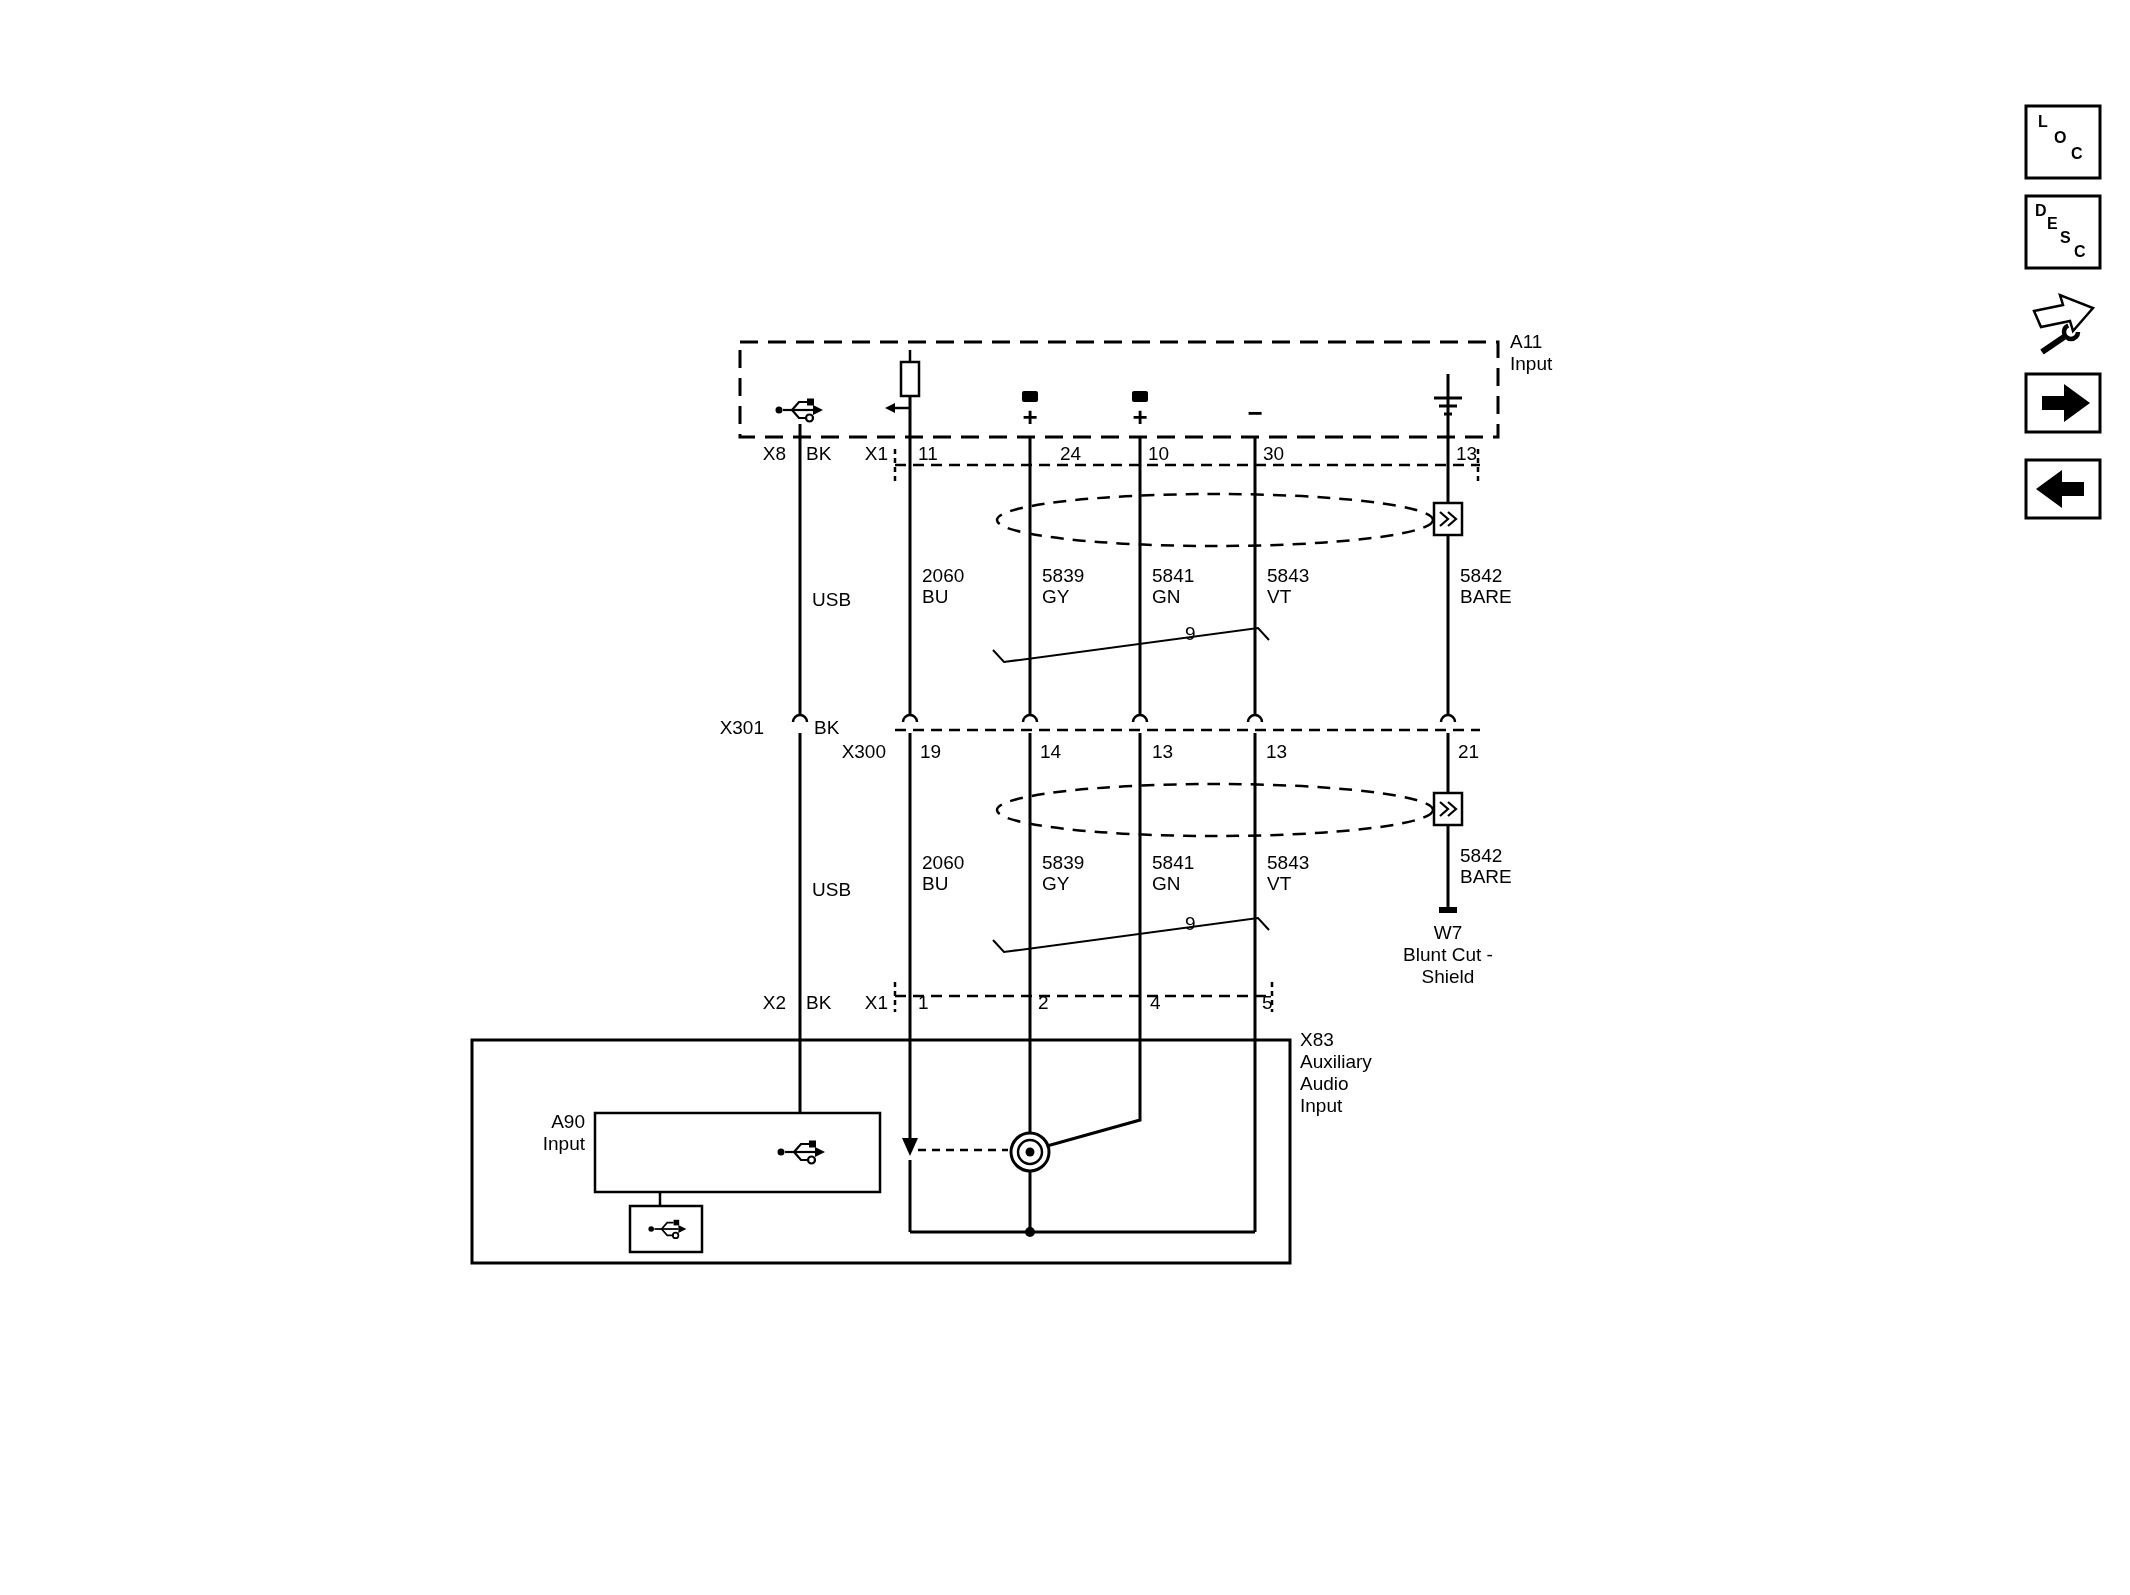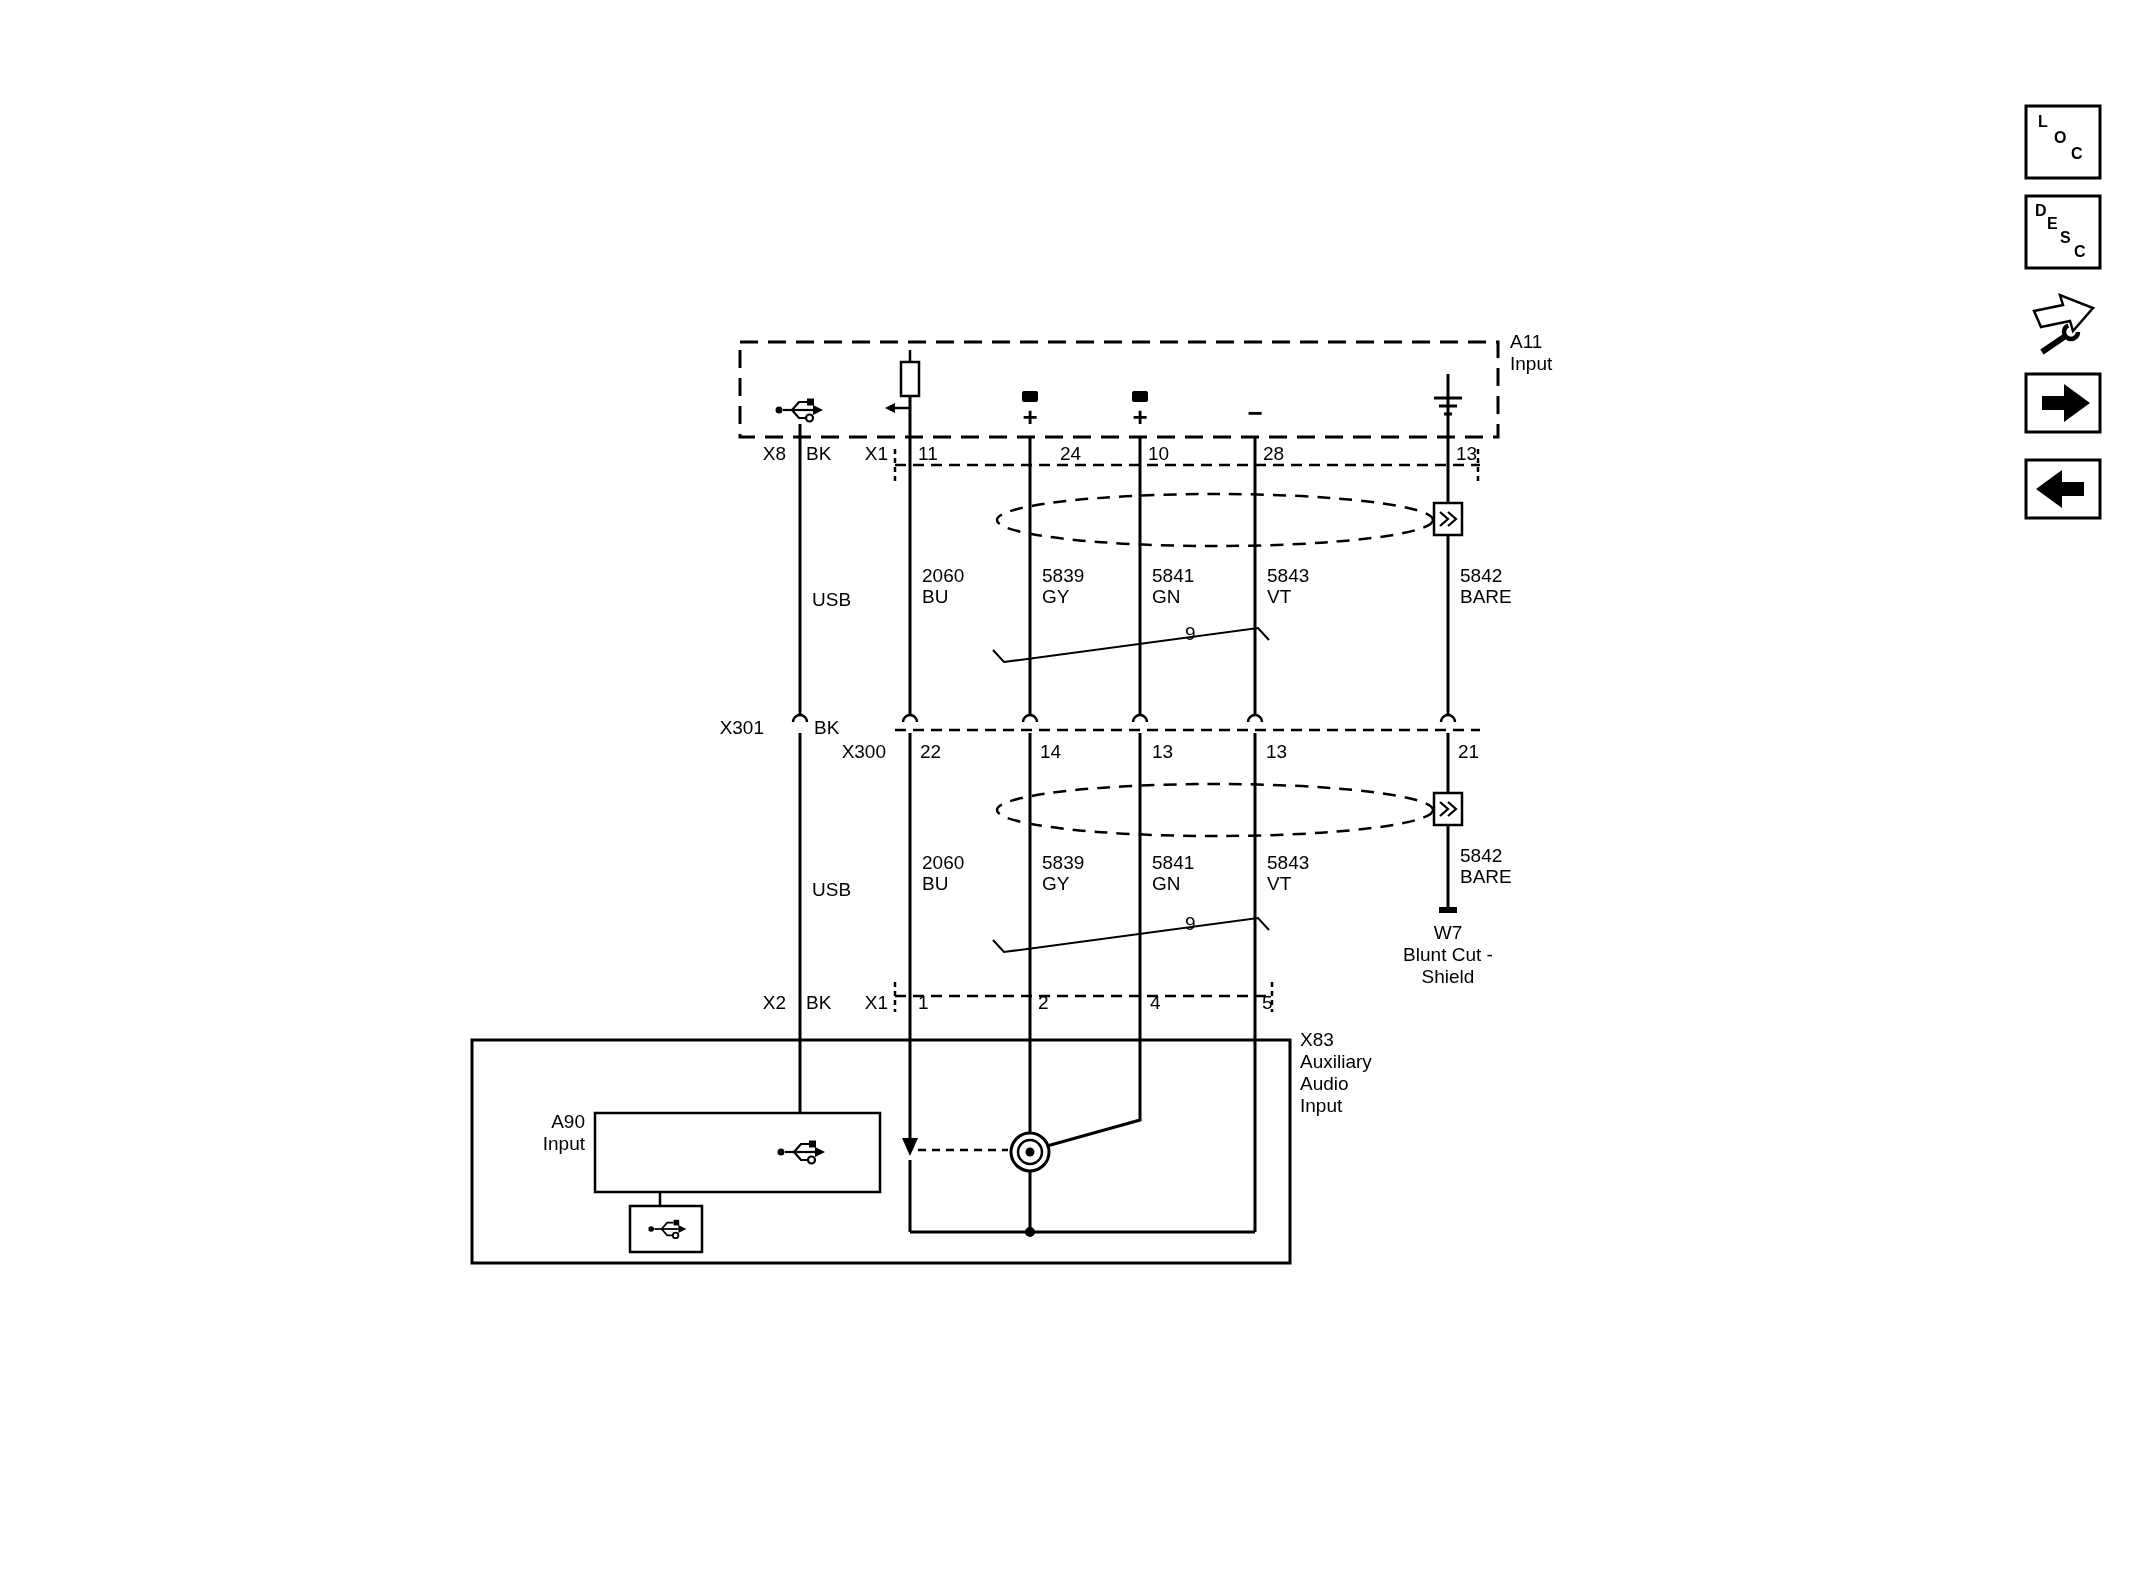--- a/index.html
+++ b/index.html
@@ -188,40 +188,40 @@
 <span class="lbl ca sym" style="left:1030px;top:404px">+</span>
 <span class="lbl ca sym" style="left:1140px;top:404px">+</span>
 <span class="lbl ca sym" style="left:1255px;top:400px">−</span>
 
 <span class="lbl ra" style="left:786px;top:444px">X8</span>
 <span class="lbl" style="left:806px;top:444px">BK</span>
 <span class="lbl ra" style="left:888px;top:444px">X1</span>
 <span class="lbl" style="left:918px;top:444px">11</span>
 <span class="lbl" style="left:1060px;top:444px">24</span>
 <span class="lbl" style="left:1148px;top:444px">10</span>
-<span class="lbl" style="left:1263px;top:444px">28</span>
+<span class="lbl" style="left:1263px;top:444px">30</span>
 <span class="lbl" style="left:1456px;top:444px">13</span>
 
 <span class="lbl" style="left:812px;top:590px">USB</span>
 <span class="lbl" style="left:922px;top:566px">2060</span>
 <span class="lbl" style="left:922px;top:587px">BU</span>
 <span class="lbl" style="left:1042px;top:566px">5839</span>
 <span class="lbl" style="left:1042px;top:587px">GY</span>
 <span class="lbl" style="left:1152px;top:566px">5841</span>
 <span class="lbl" style="left:1152px;top:587px">GN</span>
 <span class="lbl" style="left:1267px;top:566px">5843</span>
 <span class="lbl" style="left:1267px;top:587px">VT</span>
 <span class="lbl" style="left:1460px;top:566px">5842</span>
 <span class="lbl" style="left:1460px;top:587px">BARE</span>
 <span class="lbl" style="left:1185px;top:624px">9</span>
 
 <span class="lbl ra" style="left:764px;top:718px">X301</span>
 <span class="lbl" style="left:814px;top:718px">BK</span>
 <span class="lbl ra" style="left:886px;top:742px">X300</span>
-<span class="lbl" style="left:920px;top:742px">22</span>
+<span class="lbl" style="left:920px;top:742px">19</span>
 <span class="lbl" style="left:1040px;top:742px">14</span>
 <span class="lbl" style="left:1152px;top:742px">13</span>
 <span class="lbl" style="left:1266px;top:742px">13</span>
 <span class="lbl" style="left:1458px;top:742px">21</span>
 
 <span class="lbl" style="left:812px;top:880px">USB</span>
 <span class="lbl" style="left:922px;top:853px">2060</span>
 <span class="lbl" style="left:922px;top:874px">BU</span>
 <span class="lbl" style="left:1042px;top:853px">5839</span>
 <span class="lbl" style="left:1042px;top:874px">GY</span>

